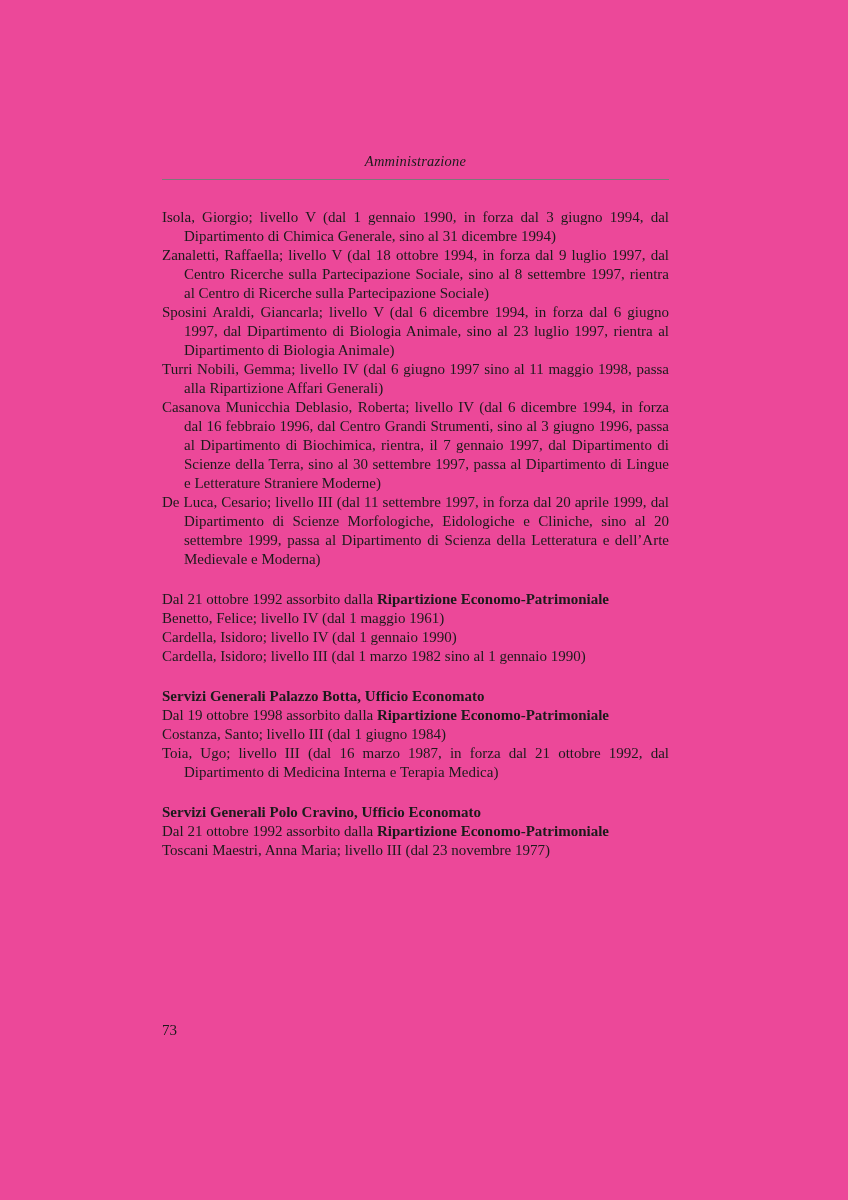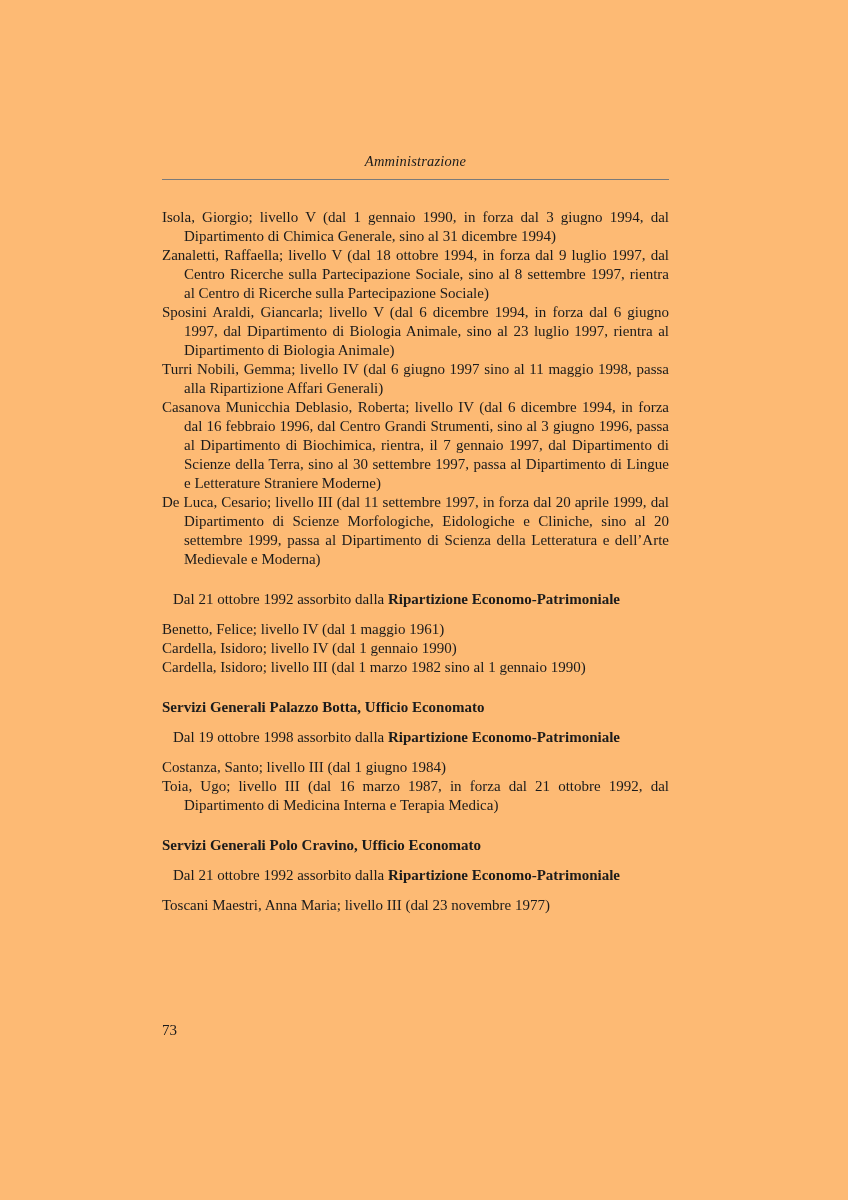--- a/index.html
+++ b/index.html
@@ -4,21 +4,21 @@
 <style>
   html, body {
     margin: 0;
     padding: 0;
     background: #ffffff;
   }
   .page {
     position: relative;
     width: 848px;
     height: 1200px;
-    background: #fdba74;
+    background: #ec4899;
     font-family: "Liberation Serif", serif;
     color: #1b1b1b;
     overflow: hidden;
   }
   .content {
     position: absolute;
     left: 162px;
     top: 153px;
     width: 507px;
   }
@@ -49,21 +49,21 @@
     margin-top: 21px;
   }
   .section-heading {
     margin: 0;
     font-size: 15px;
     line-height: 19px;
     font-weight: bold;
     text-align: left;
   }
   p.absorbed-line {
-    margin: 11px;
+    margin: 0;
     text-align: left;
   }
   .bold {
     font-weight: bold;
   }
   .page-number {
     position: absolute;
     top: 1021px;
     left: 162px;
     width: 507px;

